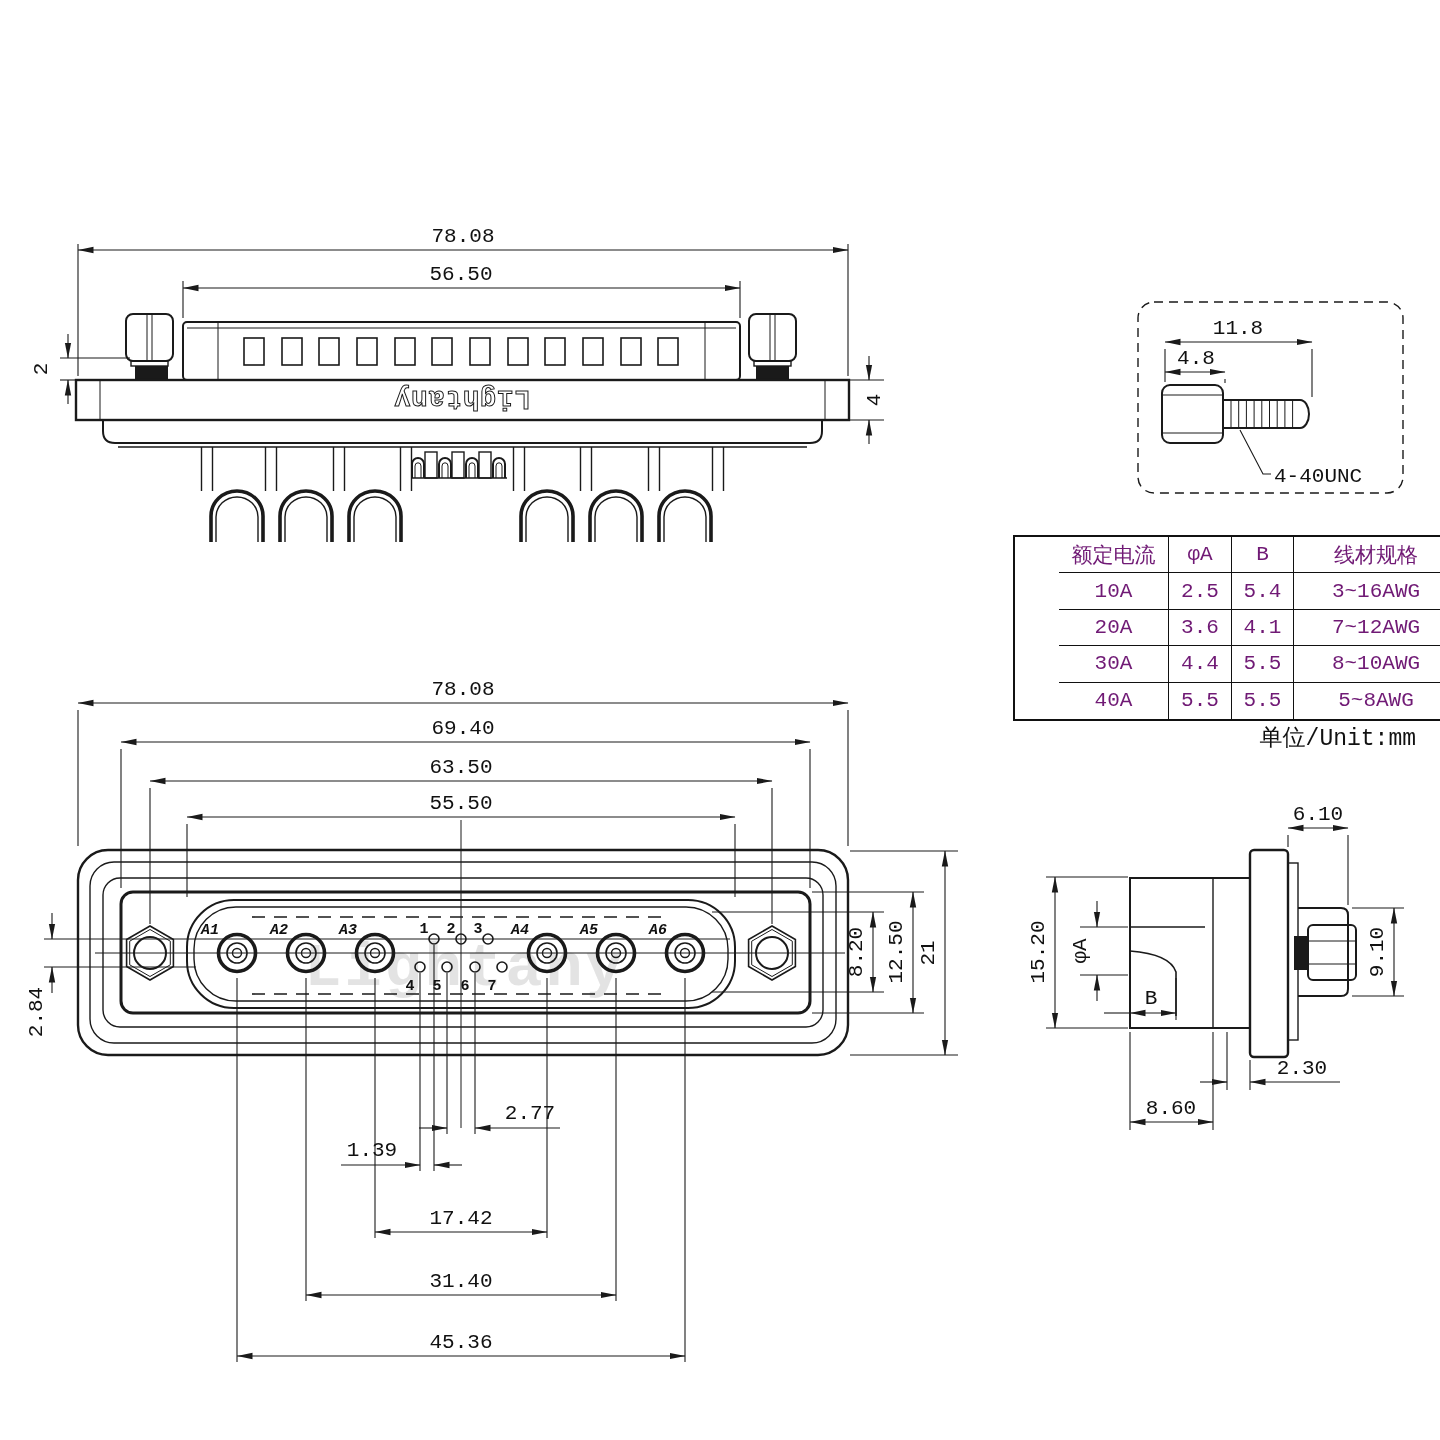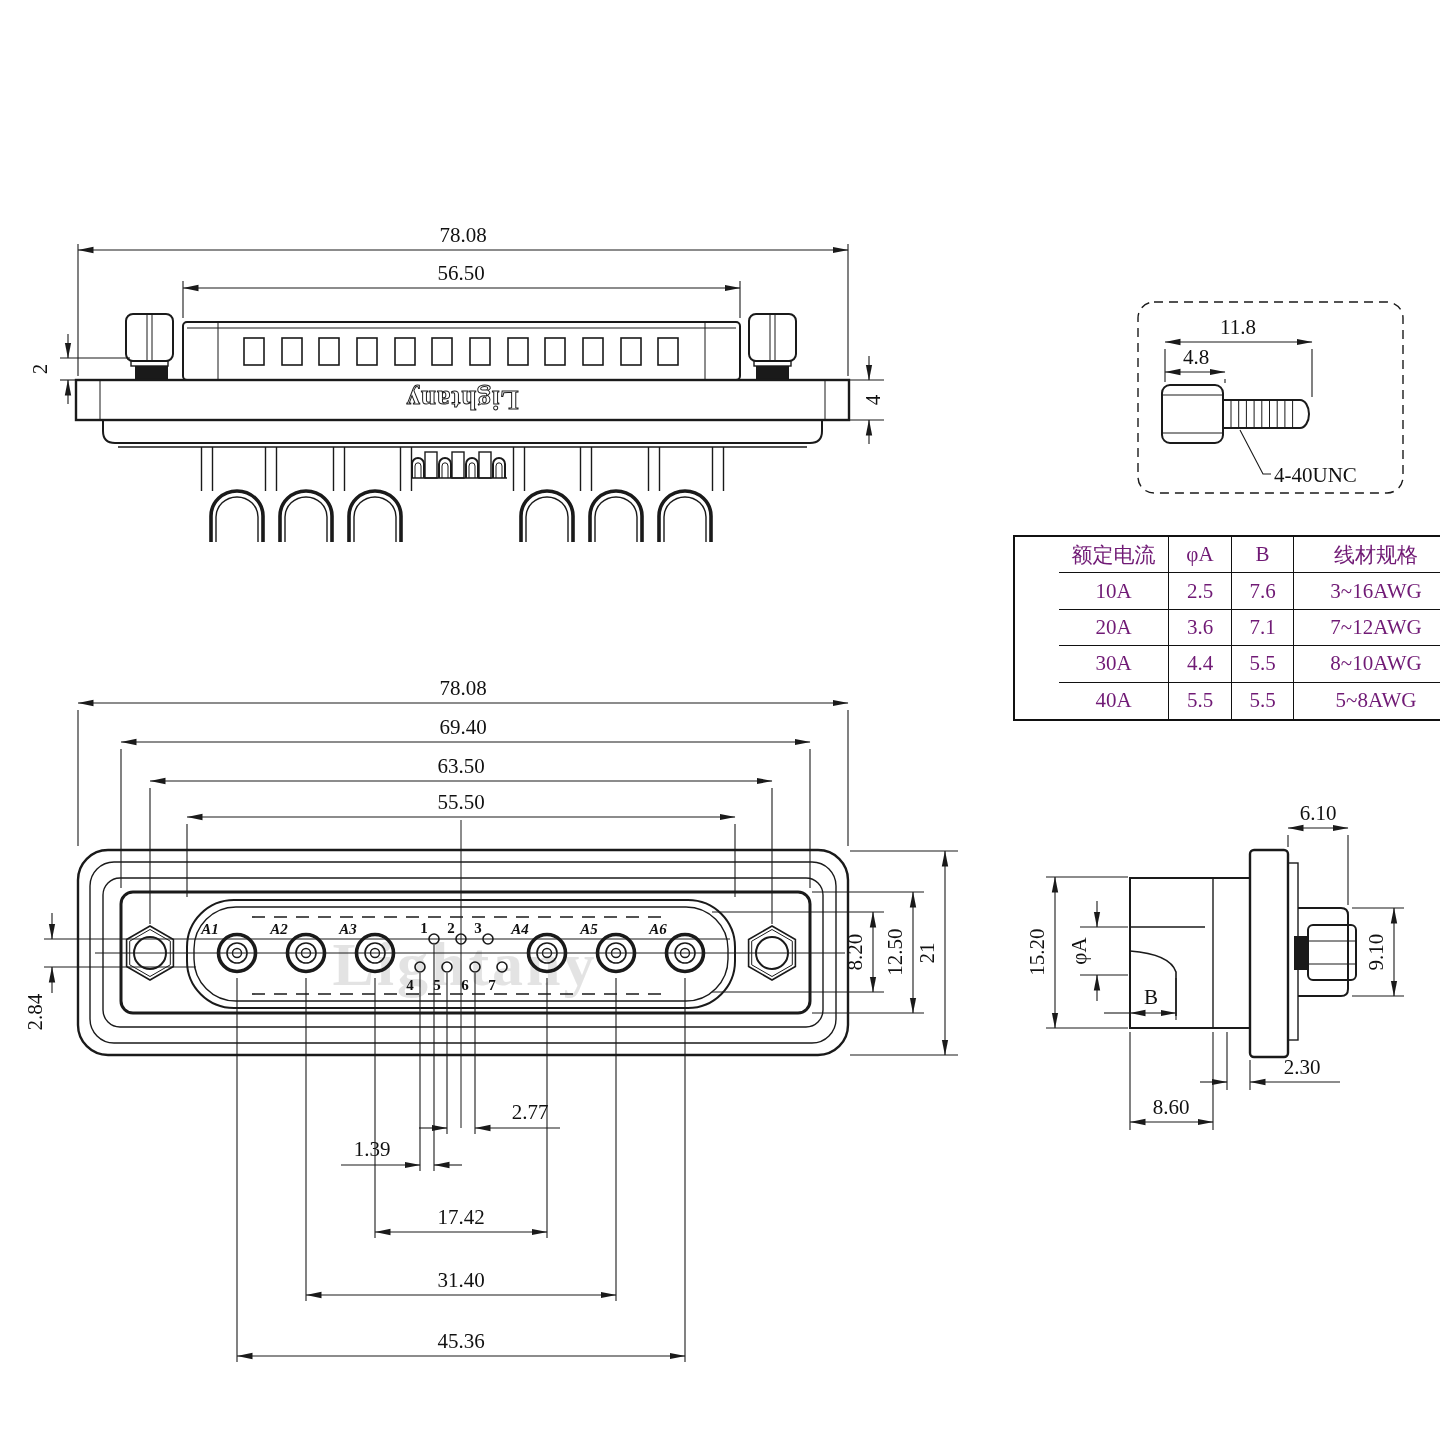--- a/index.html
+++ b/index.html
@@ -1,17 +1,17 @@
 <!DOCTYPE html>
 <html><head>
 <meta charset="utf-8">
 <style>
   html,body{margin:0;padding:0;background:#ffffff;}
   .stage{position:relative;width:1440px;height:1440px;background:#fff;
-         font-family:Liberation Serif, serif;overflow:hidden;}
+         font-family:Liberation Mono, monospace;overflow:hidden;}
   svg{position:absolute;left:0;top:0;}
   svg *{vector-effect:none;}
   .ln{stroke:#1a1a1a;fill:none;}
   .w1{stroke-width:1;}
   .w14{stroke-width:1.4;}
   .w16{stroke-width:1.6;}
   .w2{stroke-width:2;}
   .w24{stroke-width:2.4;}
   .w3{stroke-width:3;}
   .w36{stroke-width:3.6;}
@@ -451,31 +451,32 @@
 </svg>
 
 <div class="spec">
   <div class="cell">额定电流</div>
   <div class="cell">φA</div>
   <div class="cell">B</div>
   <div class="cell last">线材规格</div>
 
   <div class="cell">10A</div>
   <div class="cell">2.5</div>
-  <div class="cell">7.6</div>
+  <div class="cell">5.4</div>
   <div class="cell last">3~16AWG</div>
 
   <div class="cell">20A</div>
   <div class="cell">3.6</div>
-  <div class="cell">7.1</div>
+  <div class="cell">4.1</div>
   <div class="cell last">7~12AWG</div>
 
   <div class="cell">30A</div>
   <div class="cell">4.4</div>
   <div class="cell">5.5</div>
   <div class="cell last">8~10AWG</div>
 
   <div class="cell bot">40A</div>
   <div class="cell bot">5.5</div>
   <div class="cell bot">5.5</div>
   <div class="cell bot last">5~8AWG</div>
 </div>
+<div class="unit">单位/Unit:mm</div>
 </div>
 
 </body></html>

